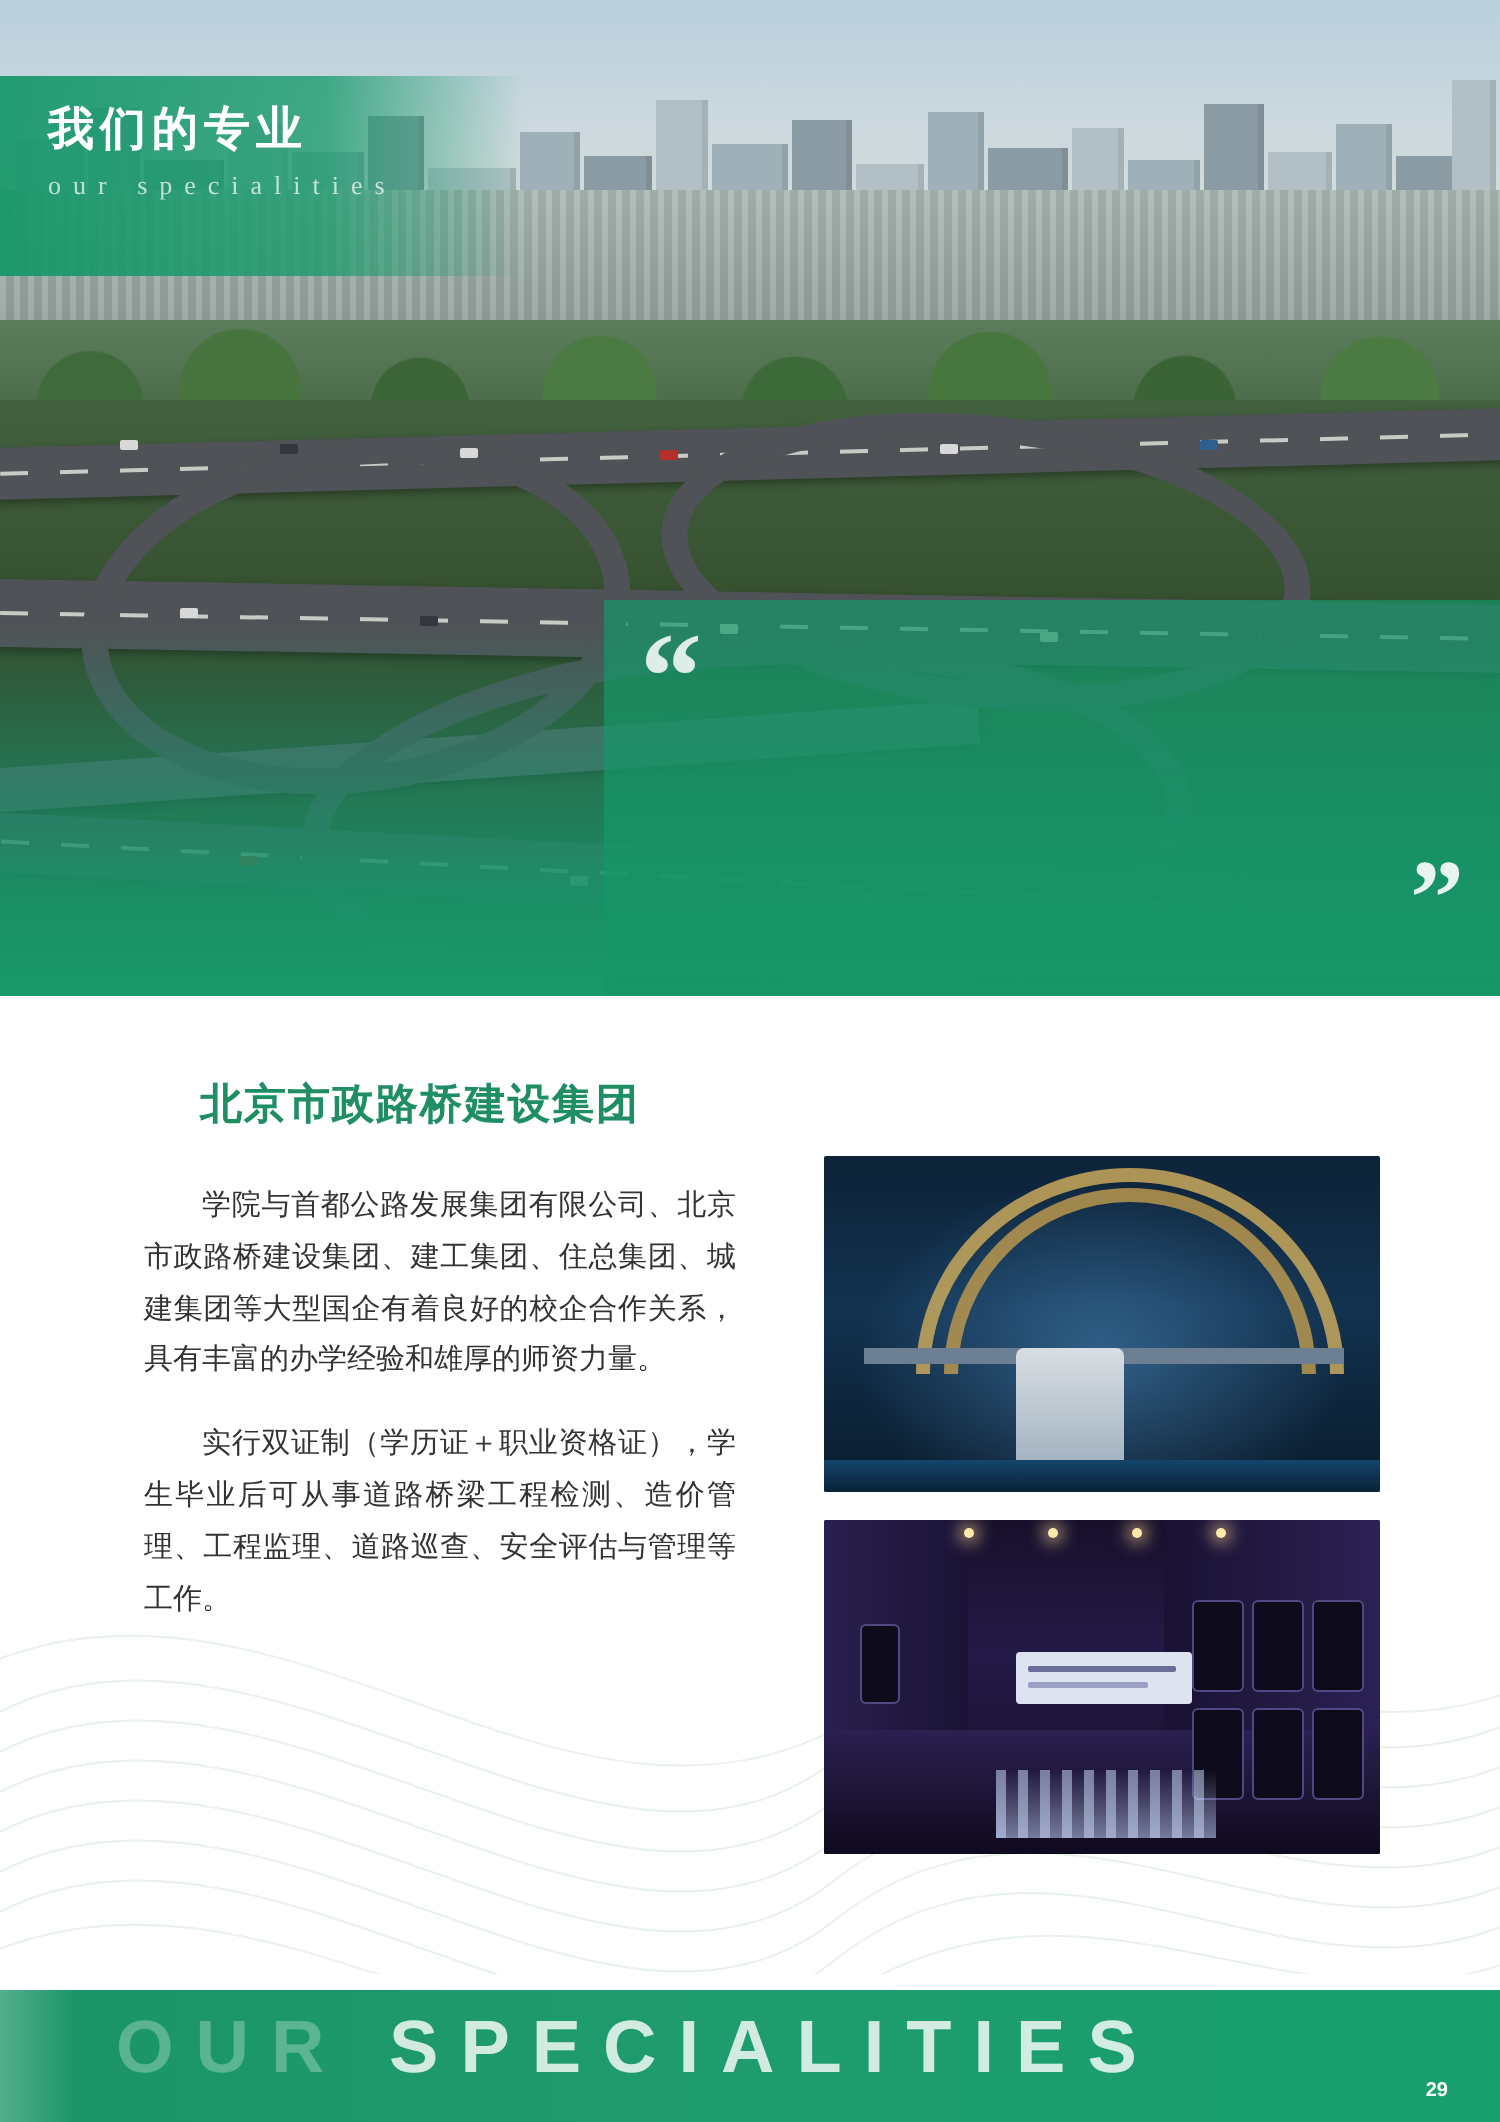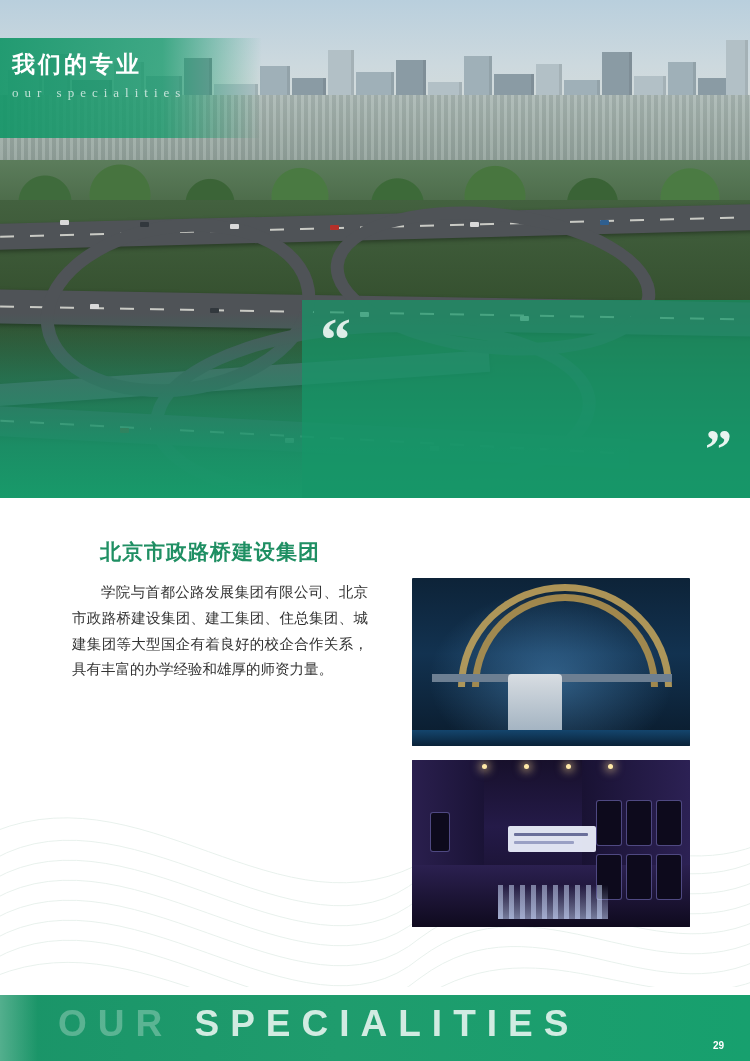--- a/index.html
+++ b/index.html
@@ -114,21 +114,21 @@
     left: 0; bottom: 0; width: 750px; height: 185px;
     background: linear-gradient(to bottom, rgba(29,140,105,0) 0%, rgba(29,140,105,.55) 35%, rgba(26,145,104,.95) 72%, #189a6a 100%);
   }
 
   
   .title-block {
     position: absolute;
     left: 0; top: 38px;
     width: 262px; height: 100px;
     background: linear-gradient(to right, rgba(20,150,104,.92) 0%, rgba(24,155,108,.78) 62%, rgba(24,155,108,0) 100%);
-    padding: 14px 0 0 12px;
+    padding: 14px 0 0 24px;
     box-sizing: border-box;
   }
   .title-cn {
     color: #ffffff;
     font-size: 23px;
     font-weight: bold;
     letter-spacing: 3px;
     line-height: 1.1;
     margin: 0;
   }
@@ -200,21 +200,21 @@
     font-weight: bold;
     color: #1f8f63;
     letter-spacing: 1px;
   }
   .body-col {
     position: absolute;
     left: 72px; top: 82px;
     width: 296px;
   }
   .para {
-    margin: 0 0 16px 0;
+    margin: 11px 0 16px 0;
     text-indent: 2em;
     font-size: 14.5px;
     line-height: 1.78;
     color: #333333;
     font-family: "Liberation Serif", serif;
     text-align: justify;
   }
   .photo {
     position: absolute;
     overflow: hidden;
@@ -440,20 +440,21 @@
         <path d="M-20,240 C120,140 300,350 420,250 C540,160 660,300 780,220"></path>
         <path d="M-20,110 C140,30 280,220 430,130 C560,55 670,180 790,100"></path>
         <path d="M-20,255 C140,175 280,360 430,265 C560,190 670,315 790,235"></path>
       </g>
     </svg>
 
     <div class="section-title">北京市政路桥建设集团</div>
 
     <div class="body-col">
       <p class="para">学院与首都公路发展集团有限公司、北京市政路桥建设集团、建工集团、住总集团、城建集团等大型国企有着良好的校企合作关系，具有丰富的办学经验和雄厚的师资力量。</p>
+      <p class="para">实行双证制（学历证＋职业资格证），学生毕业后可从事道路桥梁工程检测、造价管理、工程监理、道路巡查、安全评估与管理等工作。</p>
     </div>
 
     <div class="photo photo-1">
       <div class="br-glow"></div>
       <div class="br-arch"></div>
       <div class="br-arch two"></div>
       <div class="br-truss"></div>
       <div class="br-pier p1"></div>
       <div class="br-water"></div>
     </div>

